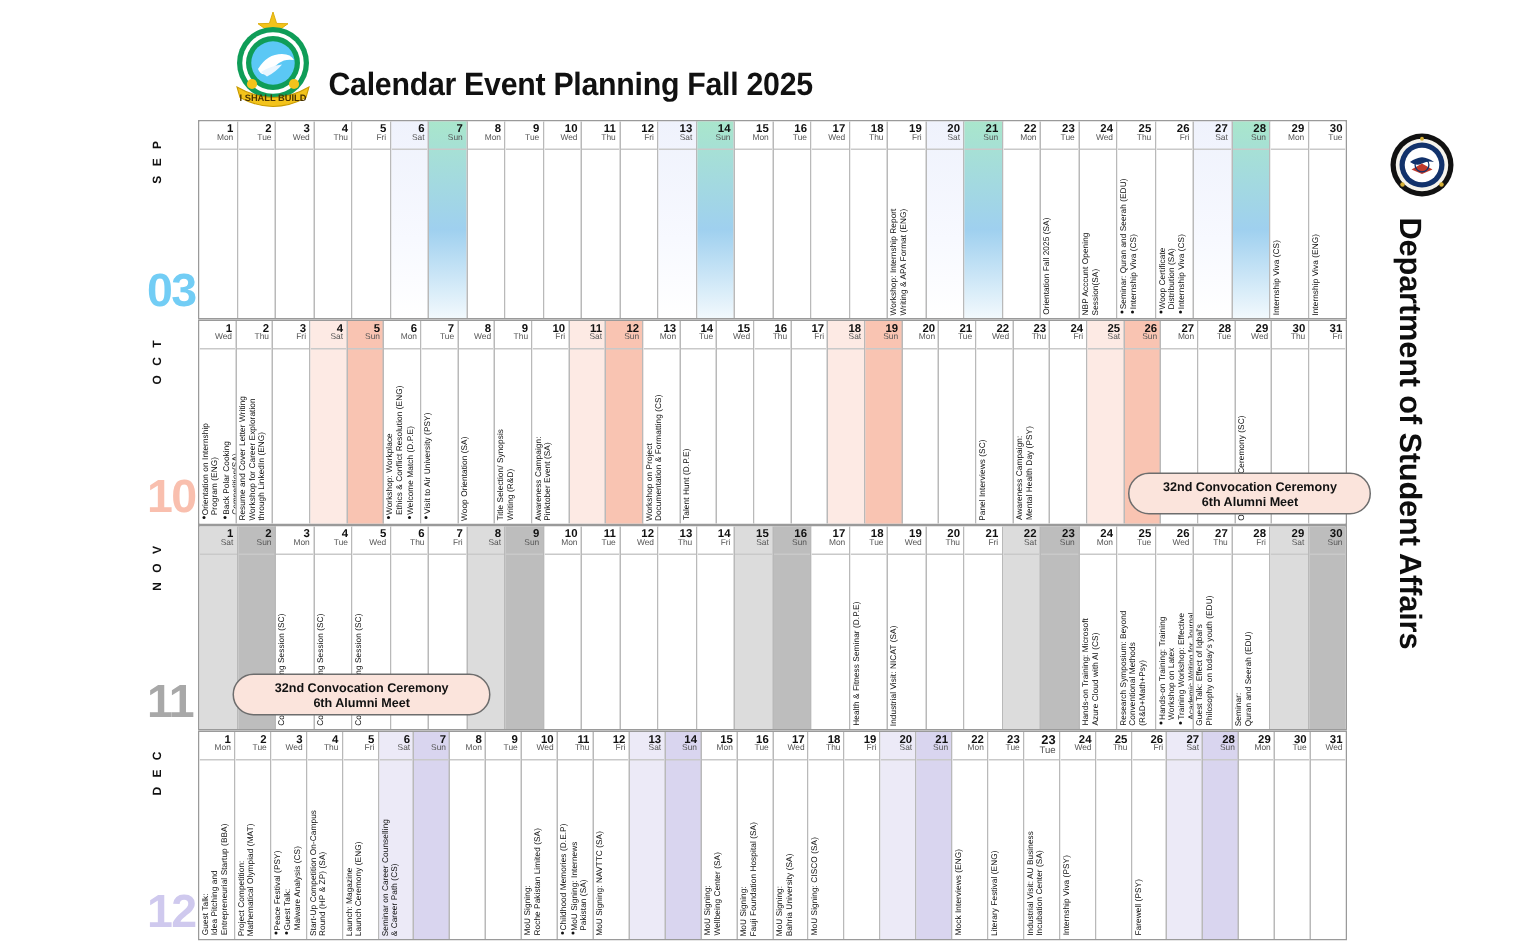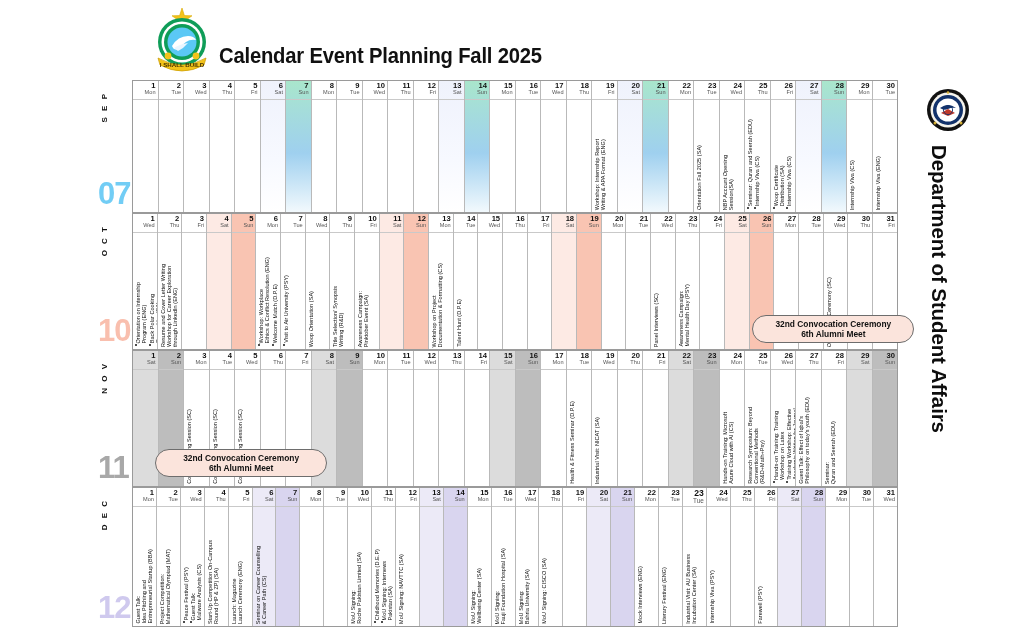--- a/index.html
+++ b/index.html
@@ -157,21 +157,21 @@
       <circle cx="22" cy="4.5" r="1.3" fill="#d4af37"></circle>
     </svg>
   </div>
   <div id="dept-title">Department of Student Affairs</div>
 </div>
 
 <div id="calendar">
     <div class="month-row sep" style="height: 133px;">
       <div class="row-label">
         <div class="mon-abbr">S E P</div>
-        <div class="mon-num" style="color: rgb(114, 205, 245);">07</div>
+        <div class="mon-num" style="color: rgb(114, 205, 245);">03</div>
       </div>
       <div class="grid-wrap">
         <div class="day-col wd" style="flex: 1 1 0px;">
           <div class="day-head">
             <span class="dnum">1</span>
             <span class="dname">Mon</span>
           </div>
           <div class="day-body"></div>
         </div>
         <div class="day-col wd" style="flex: 1 1 0px;">

